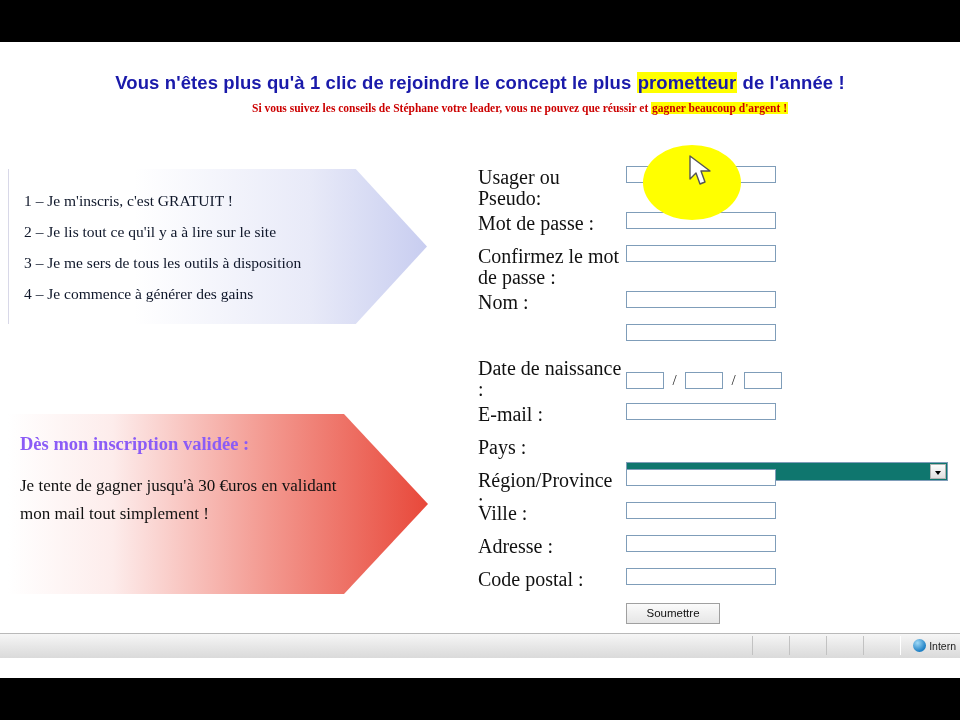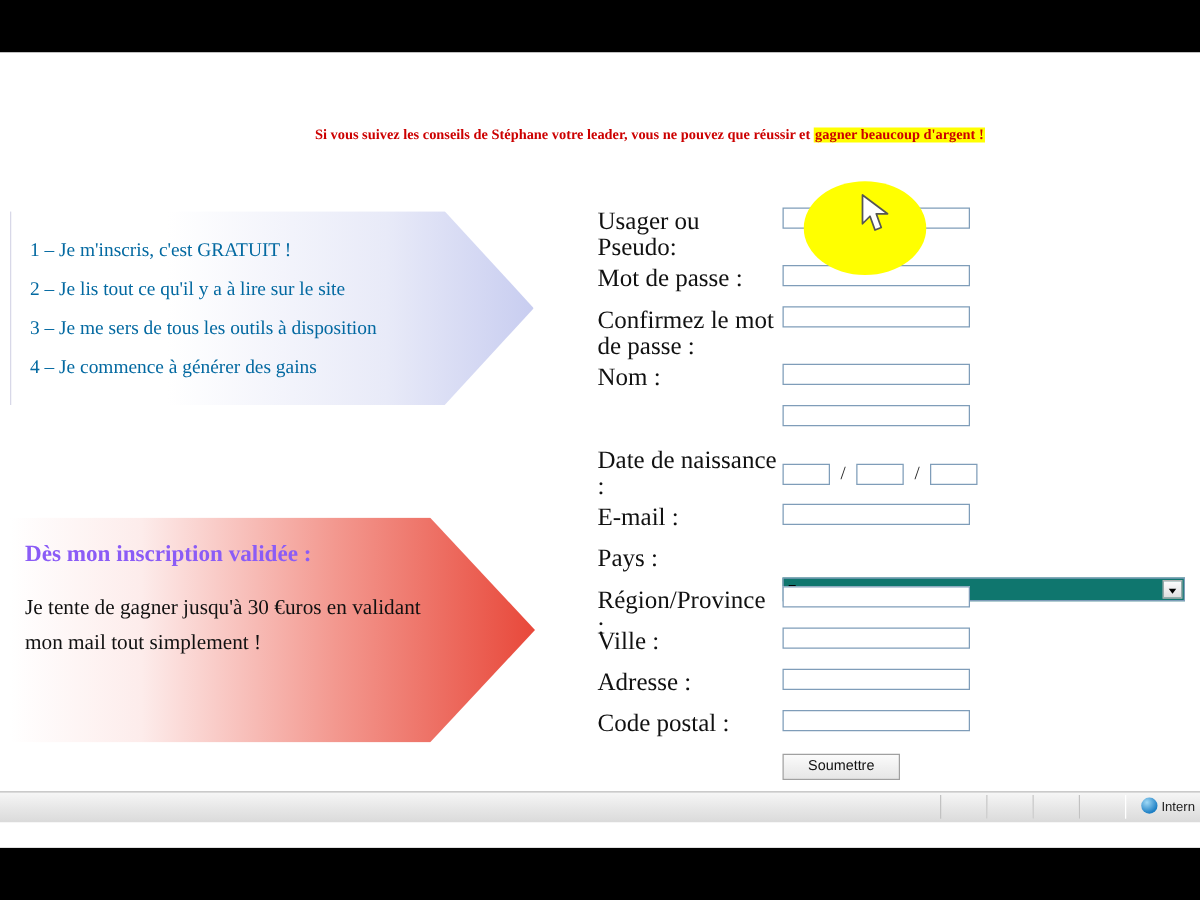--- a/index.html
+++ b/index.html
@@ -82,21 +82,21 @@
     clip-path: polygon(0 0, 83% 0, 100% 50%, 83% 100%, 0 100%);
     border-left: 1px solid #d8d8e8;
   }
   .arrow-blue-lines {
     position: absolute;
     left: 24px;
     top: 143px;
     width: 380px;
     font-family: "Liberation Serif", serif;
     font-size: 15.5px;
-    color: #0369a1;
+    color: #0f172a;
     line-height: 31px;
   }
   .arrow-red {
     position: absolute;
     left: 8px;
     top: 372px;
     width: 420px;
     height: 180px;
     background: linear-gradient(to right, #ffffff 0%, #fdeceb 25%, #f3988f 62%, #e8483a 100%);
     clip-path: polygon(0 0, 80% 0, 100% 50%, 80% 100%, 0 100%);
@@ -294,20 +294,23 @@
     background: #ffffff;
   }
 </style>
 </head>
 <body>
 
 <div class="screen">
   <div class="page">
     <div class="page-inner">
 
+      <div class="headline">
+        <span>Vous n'êtes plus qu'à 1 clic de rejoindre le concept le plus </span><span class="hl">prometteur</span><span> de l'année !</span>
+      </div>
       <div class="subline">
         <span>Si vous suivez les conseils de Stéphane votre leader, vous ne pouvez que réussir et </span><span class="hl">gagner beaucoup d'argent !</span>
       </div>
 
       <div class="arrow-blue"></div>
       <div class="arrow-blue-lines">
         <div>1 – Je m'inscris, c'est GRATUIT !</div>
         <div>2 – Je lis tout ce qu'il y a à lire sur le site</div>
         <div>3 – Je me sers de tous les outils à disposition</div>
         <div>4 – Je commence à générer des gains</div>

